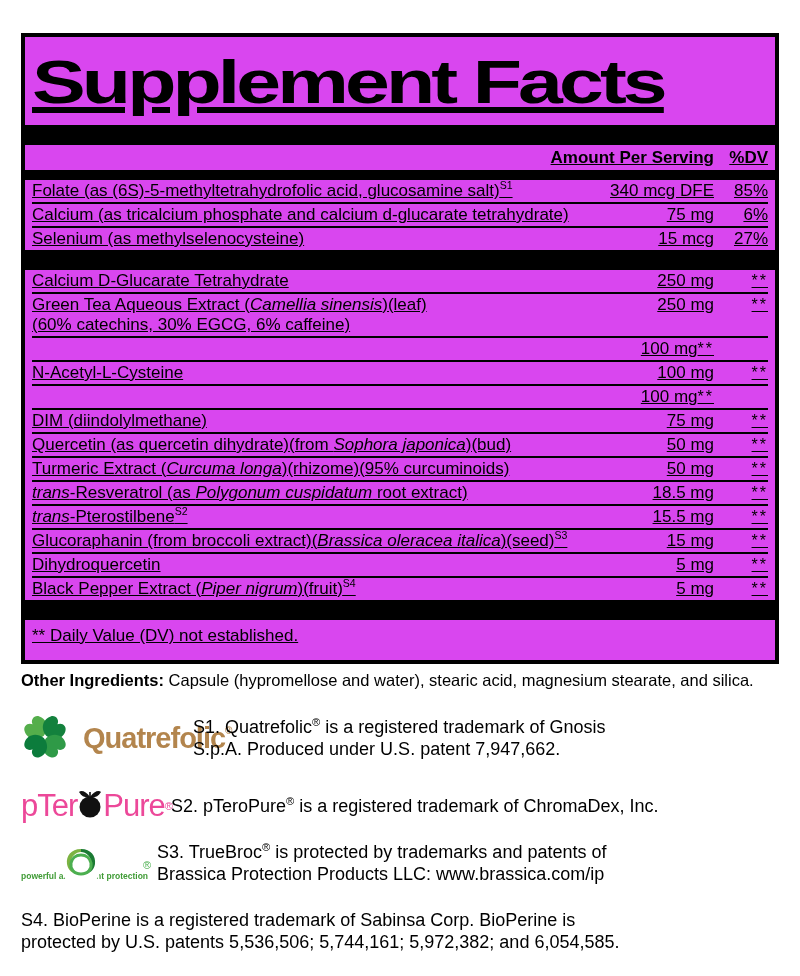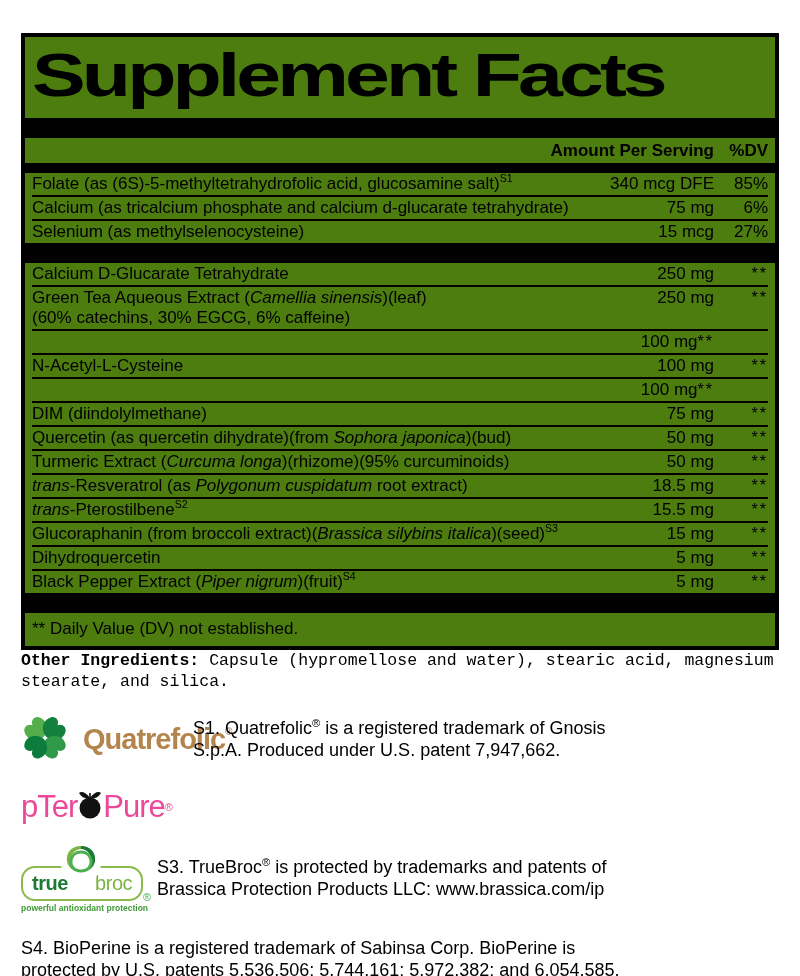--- a/index.html
+++ b/index.html
@@ -10,22 +10,23 @@
     color: #000;
     position: relative;
     overflow: hidden;
   }
   .page { position: absolute; left: 21px; top: 33px; width: 758px; }
 
   
   .facts-box {
     width: 758px;
     border: 4px solid #000;
-    background: #4d7c0f;
-    padding: 1px 7px;
+    background: #d946ef;
+    padding: 8px 7px;
+    text-decoration: underline;
   }
   .title-wrap { height: 74px; overflow: hidden; margin-top: 1px; }
   .title {
     font-size: 62px; font-weight: bold; letter-spacing: -3px;
     line-height: 72px; white-space: nowrap;
     transform: scaleX(1.30); transform-origin: 0 50%;
   }
   .serving-line { font-size: 17px; line-height: 21px; }
   .serving-block { margin-top: 2px; }
 
@@ -49,21 +50,21 @@
   .c-name { padding-right: 8px; }
   .c-amt { text-align: right; align-self: start; white-space: nowrap; }
   .c-dv  { text-align: right; align-self: start; }
   .stars { letter-spacing: 2px; font-size: 16px; }
   sup { font-size: 62%; line-height: 0; vertical-align: super; }
   i { font-style: italic; text-align: center; }
 
   .dv-note { font-size: 17px; line-height: 21px; padding: 5px 0 6px; }
 
   
-  .other-ing { font-size: 16.5px; line-height: 21px; margin-top: 0; font-family: Liberation Mono, monospace; }
+  .other-ing { font-size: 16.5px; line-height: 21px; margin-top: 6px; }
   .other-ing b { font-weight: bold; }
 
   .fn-row { display: flex; align-items: center; }
   .fn-text { font-size: 18px; line-height: 22px; }
 
   
   .fn-quatrefolic { margin-top: 20px; }
   .q-logo { display: flex; align-items: center; width: 172px; flex: 0 0 auto; }
   .q-word {
     font-size: 29px; font-weight: bold; letter-spacing: -1px;
@@ -173,21 +174,21 @@
           <div class="c-name"><i>trans</i>-Resveratrol (as <i>Polygonum cuspidatum</i> root extract)</div>
           <div class="c-amt">18.5 mg</div>
           <div class="c-dv"><span class="stars">**</span></div>
         </div>
         <div class="row hasline">
           <div class="c-name"><i>trans</i>-Pterostilbene<sup>S2</sup></div>
           <div class="c-amt">15.5 mg</div>
           <div class="c-dv"><span class="stars">**</span></div>
         </div>
         <div class="row hasline">
-          <div class="c-name">Glucoraphanin (from broccoli extract)(<i>Brassica silybins italica</i>)(seed)<sup>S3</sup></div>
+          <div class="c-name">Glucoraphanin (from broccoli extract)(<i>Brassica oleracea italica</i>)(seed)<sup>S3</sup></div>
           <div class="c-amt">15 mg</div>
           <div class="c-dv"><span class="stars">**</span></div>
         </div>
         <div class="row hasline">
           <div class="c-name">Dihydroquercetin</div>
           <div class="c-amt">5 mg</div>
           <div class="c-dv"><span class="stars">**</span></div>
         </div>
         <div class="row">
           <div class="c-name">Black Pepper Extract (<i>Piper nigrum</i>)(fruit)<sup>S4</sup></div>
@@ -227,35 +228,32 @@
           <span class="berry"><svg width="24" height="30" viewBox="0 0 24 30">
               <circle cx="12" cy="18" r="10.5" fill="#111"></circle>
               <path d="M12 8 C 8 2 3 1 1 3 C 4 8 8 9 12 8 Z" fill="#111"></path>
               <path d="M12 8 C 16 2 21 1 23 3 C 20 8 16 9 12 8 Z" fill="#111"></path>
               <path d="M12 9 L 12 3" stroke="#111" stroke-width="1.6"></path>
             </svg></span>
           <span>Pure</span>
           <span class="p-reg">®</span>
         </span>
     </div>
+    <div class="fn-text">S2. pTeroPure<sup>®</sup> is a registered trademark of ChromaDex, Inc.</div>
   </div>
 
   <div class="fn-row fn-truebroc">
     <div class="tb-logo">
       <span class="tb-swirl">
         <svg width="40" height="38" viewBox="0 0 40 38">
           <path d="M20 4 C 10 4 5 11 6 19 C 7 26 13 30 20 29 C 14 28 10 24 10 18 C 10 11 15 7 20 7 Z" fill="#7cb342"></path>
           <path d="M20 4 C 30 4 35 11 34 19 C 33 26 27 30 20 29 C 26 28 30 24 30 18 C 30 11 25 7 20 7 Z" fill="#1b7a33"></path>
           <path d="M20 29 C 13 29 9 24 10 18 C 11 13 15 10 20 10 C 25 10 29 13 30 18 C 31 24 27 29 20 29 Z" fill="none" stroke="#4caf50" stroke-width="3"></path>
         </svg>
       </span>
-      <span class="tb-box">
-        <span class="tb-true">true</span>
-        <span class="tb-broc">broc</span>
-      </span>
       <div class="tb-tag">powerful antioxidant protection</div>
       <span class="tb-reg">®</span>
     </div>
     <div class="fn-text">S3. TrueBroc<sup>®</sup> is protected by trademarks and patents of<br>Brassica Protection Products LLC: www.brassica.com/ip</div>
   </div>
 
   <div class="fn-s4">
     <div class="fn-text">S4. BioPerine is a registered trademark of Sabinsa Corp. BioPerine is<br>protected by U.S. patents 5,536,506; 5,744,161; 5,972,382; and 6,054,585.</div>
   </div>
 

